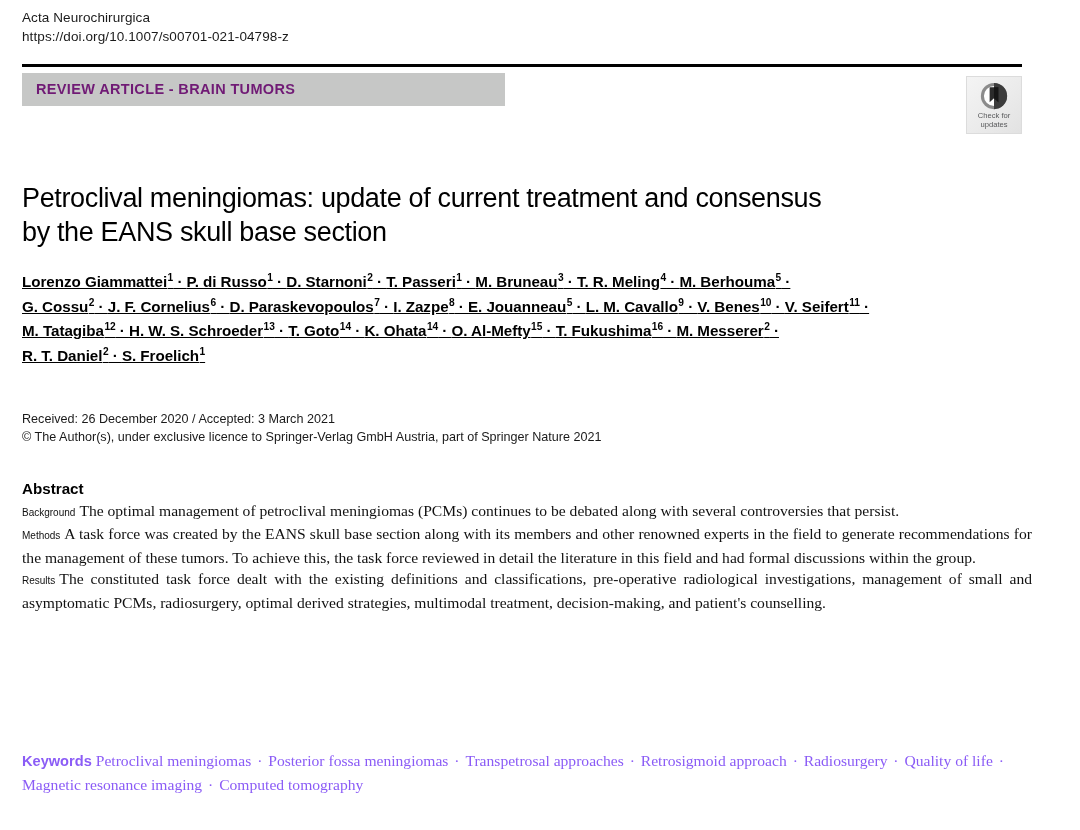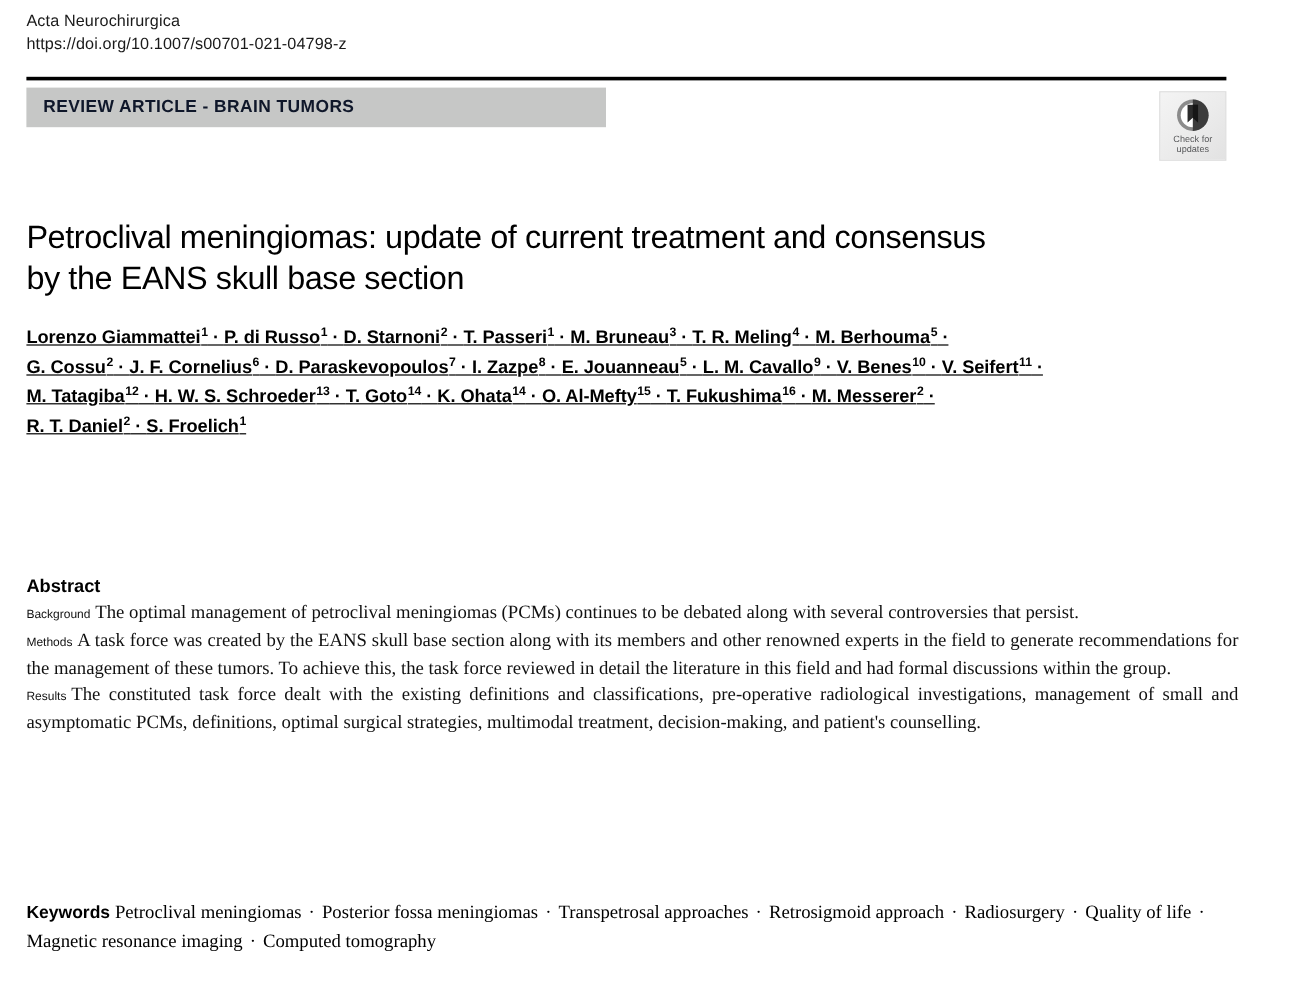--- a/index.html
+++ b/index.html
@@ -58,21 +58,21 @@
     background: #c6c7c6;
   }
   .section-banner-label {
     position: absolute;
     left: 14px;
     top: 8px;
     font-family: "Liberation Sans", sans-serif;
     font-weight: bold;
     font-size: 14.5px;
     letter-spacing: 0.35px;
-    color: #0f172a;
+    color: #701a75;
     white-space: nowrap;
   }
 
   
   .crossmark {
     position: absolute;
     left: 966px;
     top: 76px;
     width: 56px;
     height: 58px;
@@ -183,21 +183,21 @@
 
   
   .keywords {
     position: absolute;
     left: 22px;
     top: 749px;
     width: 1010px;
     font-family: "Liberation Serif", serif;
     font-size: 15.6px;
     line-height: 23px;
-    color: #000000;
+    color: #8b5cf6;
   }
   .keywords .lbl {
     font-family: "Liberation Sans", sans-serif;
     font-weight: bold;
     font-size: 14.6px;
     margin-right: 4px;
   }
   .keywords .sep { padding: 0 2px; }
 </style>
 </head>
@@ -235,27 +235,31 @@
     <span class="tline">by the EANS skull base section</span>
   </h1>
 
   <div class="authors" id="author-list">
       <span class="aline"><span>Lorenzo Giammattei</span><sup>1</sup><span> · </span><span>P. di Russo</span><sup>1</sup><span> · </span><span>D. Starnoni</span><sup>2</sup><span> · </span><span>T. Passeri</span><sup>1</sup><span> · </span><span>M. Bruneau</span><sup>3</sup><span> · </span><span>T. R. Meling</span><sup>4</sup><span> · </span><span>M. Berhouma</span><sup>5</sup><span> · </span></span>
       <span class="aline"><span>G. Cossu</span><sup>2</sup><span> · </span><span>J. F. Cornelius</span><sup>6</sup><span> · </span><span>D. Paraskevopoulos</span><sup>7</sup><span> · </span><span>I. Zazpe</span><sup>8</sup><span> · </span><span>E. Jouanneau</span><sup>5</sup><span> · </span><span>L. M. Cavallo</span><sup>9</sup><span> · </span><span>V. Benes</span><sup>10</sup><span> · </span><span>V. Seifert</span><sup>11</sup><span> · </span></span>
       <span class="aline"><span>M. Tatagiba</span><sup>12</sup><span> · </span><span>H. W. S. Schroeder</span><sup>13</sup><span> · </span><span>T. Goto</span><sup>14</sup><span> · </span><span>K. Ohata</span><sup>14</sup><span> · </span><span>O. Al-Mefty</span><sup>15</sup><span> · </span><span>T. Fukushima</span><sup>16</sup><span> · </span><span>M. Messerer</span><sup>2</sup><span> · </span></span>
       <span class="aline"><span>R. T. Daniel</span><sup>2</sup><span> · </span><span>S. Froelich</span><sup>1</sup></span>
     </div>
 
+  <div class="pubinfo">
+    <span>Received: 26 December 2020 / Accepted: 3 March 2021</span>
+    <span>© The Author(s), under exclusive licence to Springer-Verlag GmbH Austria, part of Springer Nature 2021</span>
+  </div>
 
   <div class="abstract">
     <div class="abstract-heading">Abstract</div>
     <div id="abstract-body">
         <p class="abstract-para"><span class="lbl">Background</span><span>The optimal management of petroclival meningiomas (PCMs) continues to be debated along with several controversies that persist.</span></p>
         <p class="abstract-para"><span class="lbl">Methods</span><span>A task force was created by the EANS skull base section along with its members and other renowned experts in the field to generate recommendations for the management of these tumors. To achieve this, the task force reviewed in detail the literature in this field and had formal discussions within the group.</span></p>
-        <p class="abstract-para"><span class="lbl">Results</span><span>The constituted task force dealt with the existing definitions and classifications, pre-operative radiological investigations, management of small and asymptomatic PCMs, definitions, optimal surgical strategies, multimodal treatment, decision-making, and patient's counselling.</span></p>
+        <p class="abstract-para"><span class="lbl">Results</span><span>The constituted task force dealt with the existing definitions and classifications, pre-operative radiological investigations, management of small and asymptomatic PCMs, radiosurgery, optimal derived strategies, multimodal treatment, decision-making, and patient's counselling.</span></p>
       </div>
   </div>
 
   <div class="keywords">
     <span class="lbl">Keywords</span><span id="keywords-list"><span>Petroclival meningiomas</span><span class="sep"> · </span><span>Posterior fossa meningiomas</span><span class="sep"> · </span><span>Transpetrosal approaches</span><span class="sep"> · </span><span>Retrosigmoid approach</span><span class="sep"> · </span><span>Radiosurgery</span><span class="sep"> · </span><span>Quality of life</span><span class="sep"> · </span><span>Magnetic resonance imaging</span><span class="sep"> · </span><span>Computed tomography</span></span>
   </div>
 
 </div>
 
 </body></html>

